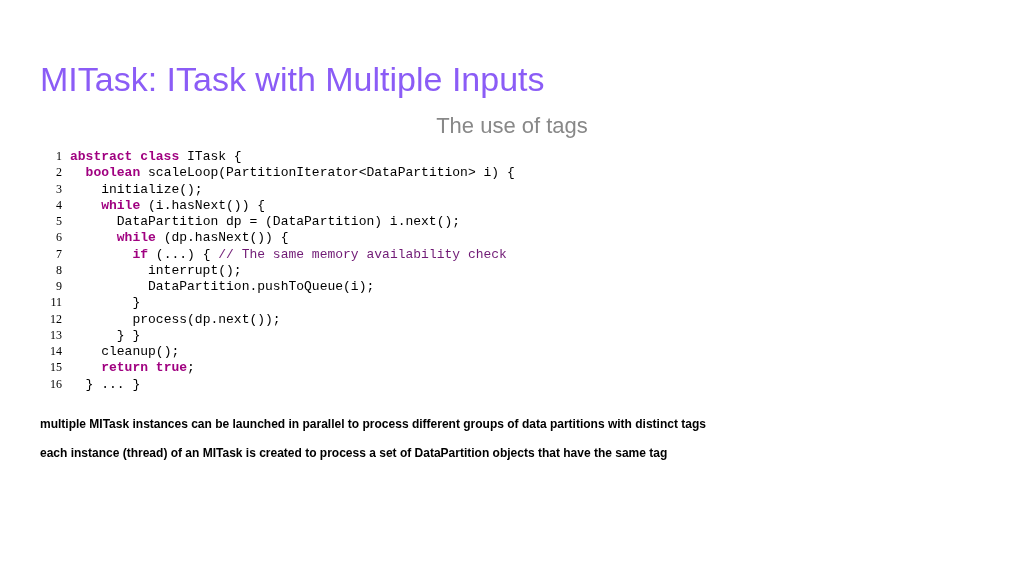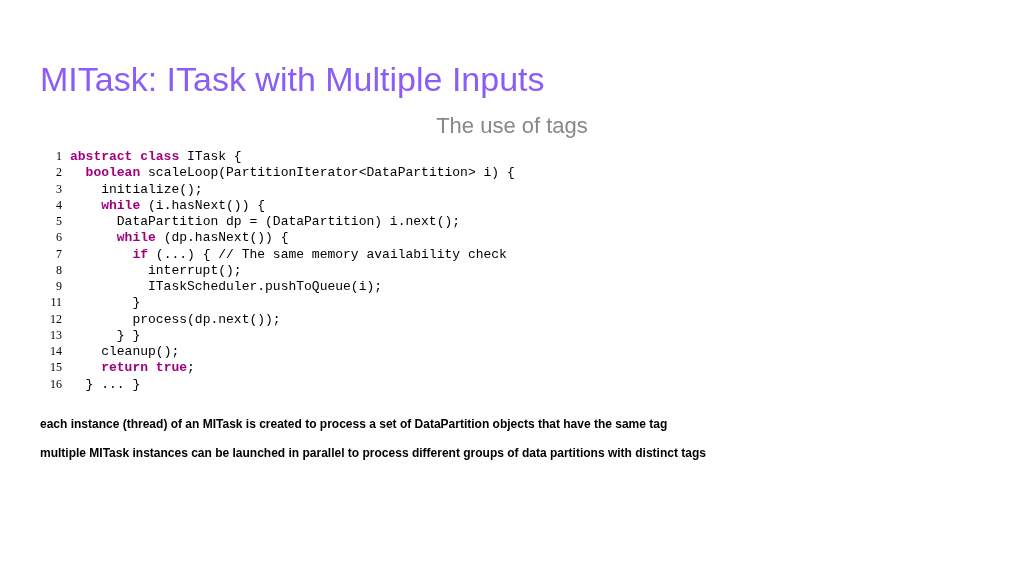--- a/index.html
+++ b/index.html
@@ -37,21 +37,21 @@
   }
   .lineno {
     width: 22px;
     text-align: right;
     margin-right: 8px;
     color: #000;
     font-family: "Times New Roman", serif;
     font-size: 12px;
   }
   .kw { color: #a00080; font-weight: bold; text-align: right; }
-  .cm { color: #000000; margin-top: 6px; }
+  .cm { color: #701a75; margin-top: 6px; }
   .notes p {
     font-size: 12px;
     font-weight: bold;
     color: #000;
     margin-bottom: 14px;
     line-height: 1.3;
   }
 </style>
 </head>
 <body>
@@ -61,25 +61,25 @@
 
 <div class="code-block" id="code-block">
     <div class="code-line"><span class="lineno">1</span><span><span class="kw">abstract class </span><span>ITask {</span></span></div>
     <div class="code-line"><span class="lineno">2</span><span>  <span class="kw">boolean </span><span>scaleLoop(PartitionIterator&lt;DataPartition&gt; i) {</span></span></div>
     <div class="code-line"><span class="lineno">3</span><span>    <span>initialize();</span></span></div>
     <div class="code-line"><span class="lineno">4</span><span>    <span class="kw">while </span><span>(i.hasNext()) {</span></span></div>
     <div class="code-line"><span class="lineno">5</span><span>      <span>DataPartition dp = (DataPartition) i.next();</span></span></div>
     <div class="code-line"><span class="lineno">6</span><span>      <span class="kw">while </span><span>(dp.hasNext()) {</span></span></div>
     <div class="code-line"><span class="lineno">7</span><span>        <span class="kw">if </span><span>(...) { </span><span class="cm">// The same memory availability check</span></span></div>
     <div class="code-line"><span class="lineno">8</span><span>          <span>interrupt();</span></span></div>
-    <div class="code-line"><span class="lineno">9</span><span>          <span>ITaskScheduler.pushToQueue(i);</span></span></div>
+    <div class="code-line"><span class="lineno">9</span><span>          <span>DataPartition.pushToQueue(i);</span></span></div>
     <div class="code-line"><span class="lineno">11</span><span>        <span>}</span></span></div>
     <div class="code-line"><span class="lineno">12</span><span>        <span>process(dp.next());</span></span></div>
     <div class="code-line"><span class="lineno">13</span><span>      <span>} }</span></span></div>
     <div class="code-line"><span class="lineno">14</span><span>    <span>cleanup();</span></span></div>
     <div class="code-line"><span class="lineno">15</span><span>    <span class="kw">return true</span><span>;</span></span></div>
     <div class="code-line"><span class="lineno">16</span><span>  <span>} ... }</span></span></div>
   </div>
 
 <div class="notes" id="notes">
+    <p>multiple MITask instances can be launched in parallel to process different groups of data partitions with distinct tags</p>
     <p>each instance (thread) of an MITask is created to process a set of DataPartition objects that have the same tag</p>
-    <p>multiple MITask instances can be launched in parallel to process different groups of data partitions with distinct tags</p>
   </div>
 
 </body></html>

